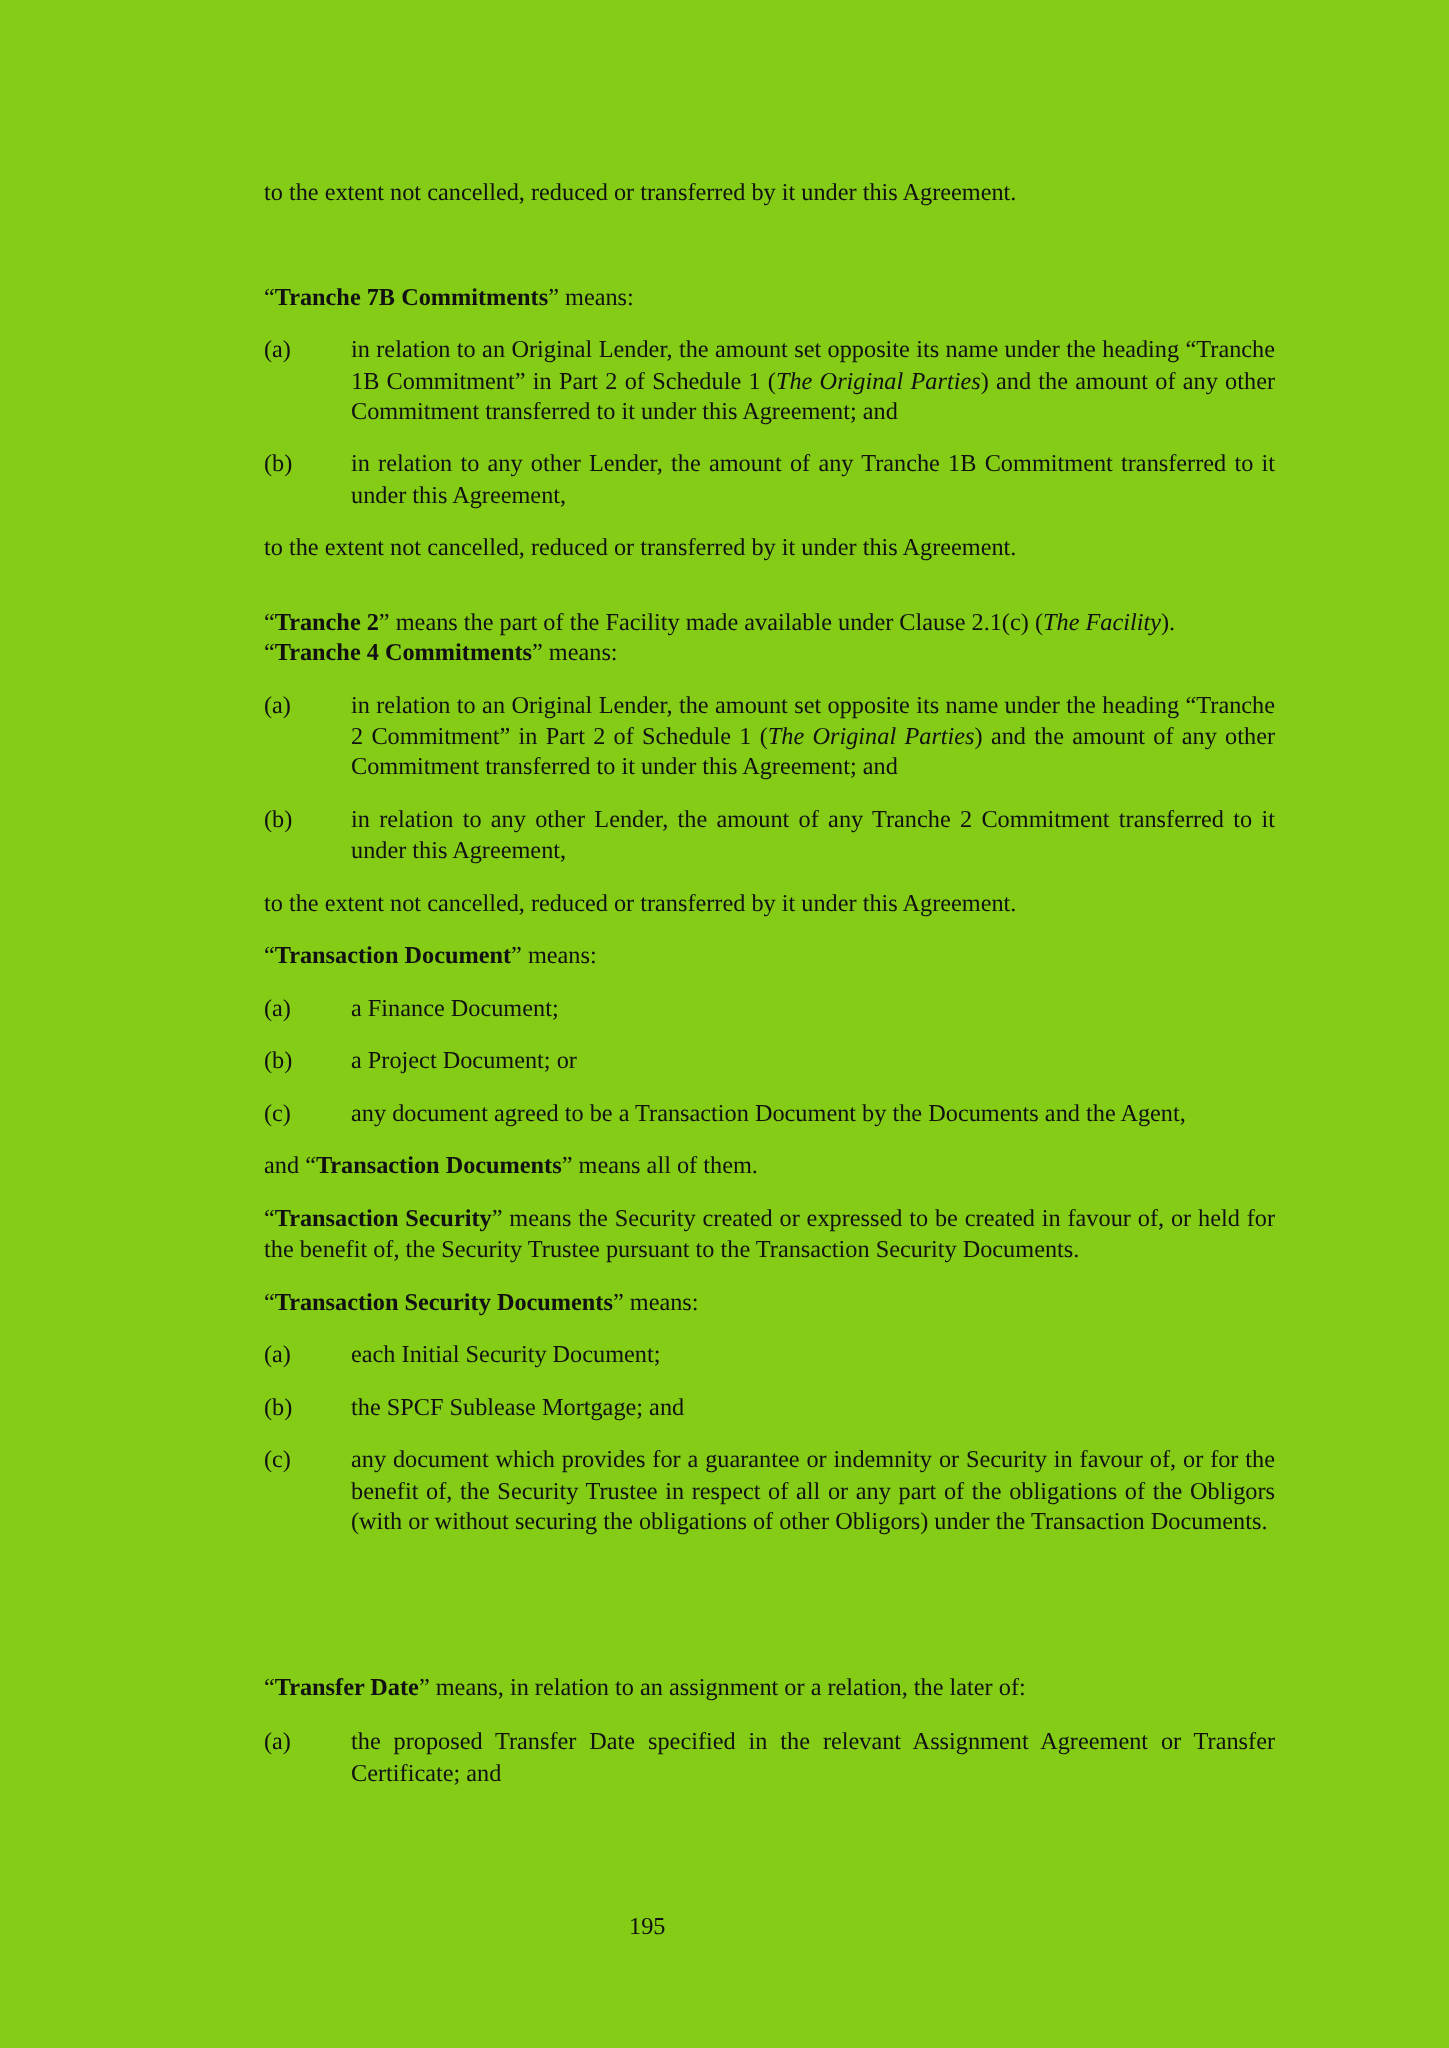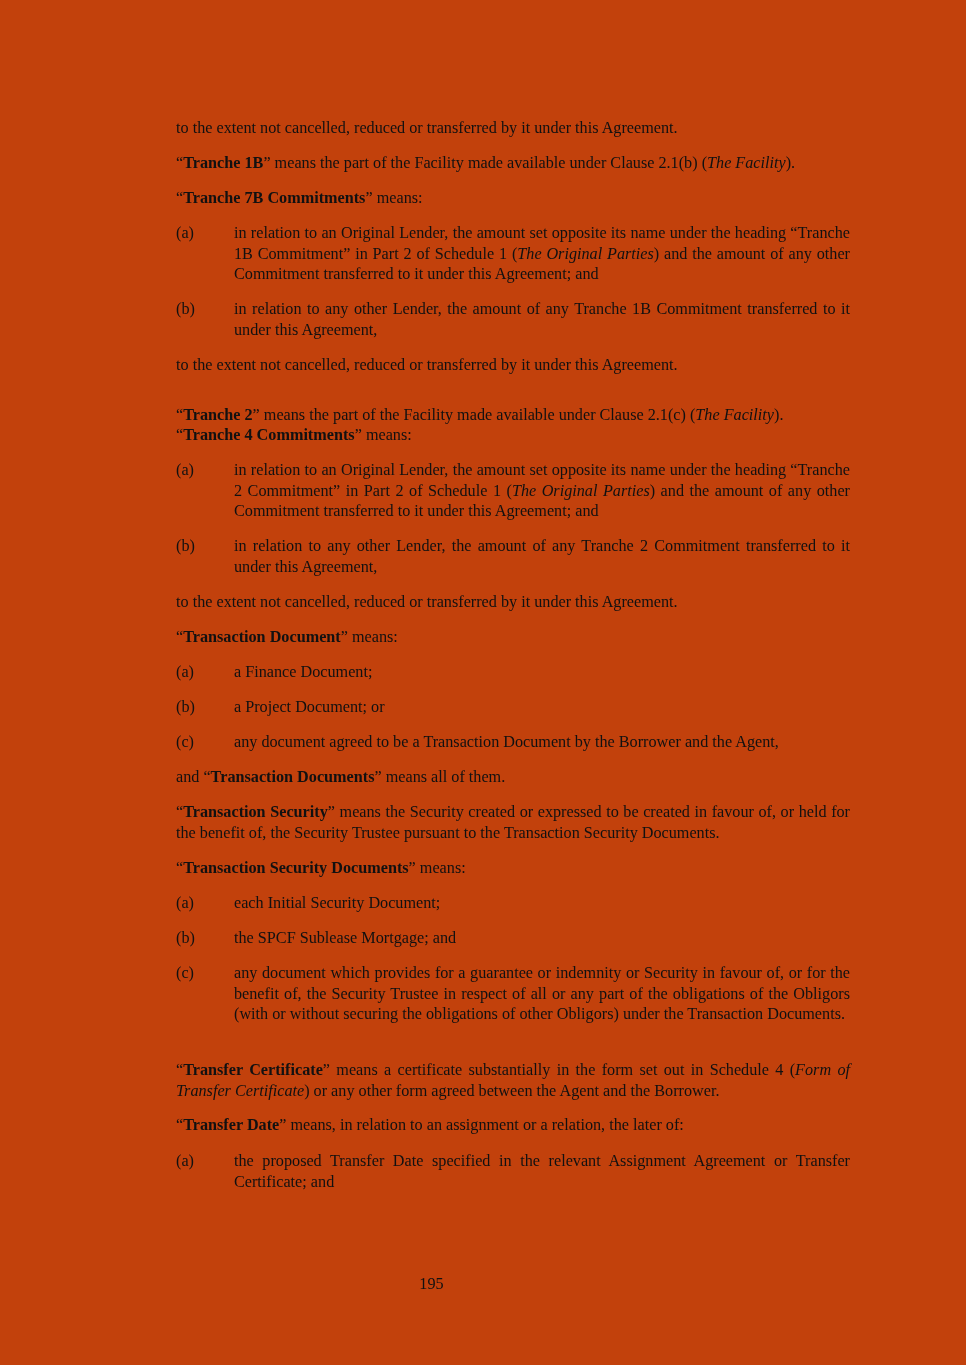--- a/index.html
+++ b/index.html
@@ -1,38 +1,37 @@
 <!DOCTYPE html>
 <html><head>
 <meta charset="utf-8">
 <style>
   html, body { margin: 0; padding: 0; background: #ffffff; }
   body { width: 966px; height: 1365px; position: relative; overflow: hidden; }
   .page {
     position: absolute; left: 0; top: 0; width: 966px; height: 1365px;
-    background: #c2410c; color: #111111;
+    background: #84cc16; color: #111111;
     font-family: "Liberation Serif", "DejaVu Serif", serif;
     font-size: 16.2px; line-height: 20.6px;
   }
   .p { position: absolute; left: 176px; width: 674px; margin: 0; text-align: justify; }
   .li { position: absolute; left: 176px; width: 674px; }
   .li .lbl { position: absolute; left: 0; top: 0; }
   .li .txt { position: absolute; left: 58px; width: 616px; text-align: justify; }
   b { font-weight: bold; }
   i { font-style: italic; }
   .pageno { position: absolute; left: 0; width: 863px; top: 1274px; text-align: center; }
 </style>
 </head>
 <body>
 
 <div class="page">
 
   <p class="p" style="top:118px"><span>to the extent not cancelled, reduced or transferred by it under this Agreement.</span></p>
 
-  <p class="p" style="top:153px"><span>“</span><b>Tranche 1B</b><span>”</span><span> means the part of the Facility made available under Clause 2.1(b) (</span><i>The Facility</i><span>).</span></p>
 
   <p class="p" style="top:188px"><span>“</span><b>Tranche 7B Commitments</b><span>”</span><span> means:</span></p>
 
   <div class="li" style="top:223px">
     <span class="lbl">(a)</span>
     <div class="txt"><span>in relation to an Original Lender, the amount set opposite its name under the heading “Tranche 1B Commitment” in Part 2 of Schedule 1 (</span><i>The Original Parties</i><span>) and the amount of any other Commitment transferred to it under this Agreement; and</span></div>
   </div>
 
   <div class="li" style="top:299px">
     <span class="lbl">(b)</span>
@@ -64,21 +63,21 @@
     <div class="txt">a Finance Document;</div>
   </div>
 
   <div class="li" style="top:697px">
     <span class="lbl">(b)</span>
     <div class="txt">a Project Document; or</div>
   </div>
 
   <div class="li" style="top:732px">
     <span class="lbl">(c)</span>
-    <div class="txt">any document agreed to be a Transaction Document by the Borrower and the Agent,</div>
+    <div class="txt">any document agreed to be a Transaction Document by the Documents and the Agent,</div>
   </div>
 
   <p class="p" style="top:767px"><span>and “</span><b>Transaction Documents</b><span>”</span><span> means all of them.</span></p>
 
   <p class="p" style="top:802px"><span>“</span><b>Transaction Security</b><span>”</span><span> means the Security created or expressed to be created in favour of, or held for the benefit of, the Security Trustee pursuant to the Transaction Security Documents.</span></p>
 
   <p class="p" style="top:858px"><span>“</span><b>Transaction Security Documents</b><span>”</span><span> means:</span></p>
 
   <div class="li" style="top:893px">
     <span class="lbl">(a)</span>
@@ -88,21 +87,20 @@
   <div class="li" style="top:928px">
     <span class="lbl">(b)</span>
     <div class="txt">the SPCF Sublease Mortgage; and</div>
   </div>
 
   <div class="li" style="top:963px">
     <span class="lbl">(c)</span>
     <div class="txt">any document which provides for a guarantee or indemnity or Security in favour of, or for the benefit of, the Security Trustee in respect of all or any part of the obligations of the Obligors (with or without securing the obligations of other Obligors) under the Transaction Documents.</div>
   </div>
 
-  <p class="p" style="top:1060px"><span>“</span><b>Transfer Certificate</b><span>”</span><span> means a certificate substantially in the form set out in Schedule 4 (</span><i>Form of Transfer Certificate</i><span>) or any other form agreed between the Agent and the Borrower.</span></p>
 
   <p class="p" style="top:1115px"><span>“</span><b>Transfer Date</b><span>”</span><span> means, in relation to an assignment or a relation, the later of:</span></p>
 
   <div class="li" style="top:1151px">
     <span class="lbl">(a)</span>
     <div class="txt">the proposed Transfer Date specified in the relevant Assignment Agreement or Transfer Certificate; and</div>
   </div>
 
   <div class="pageno">195</div>
 </div>

